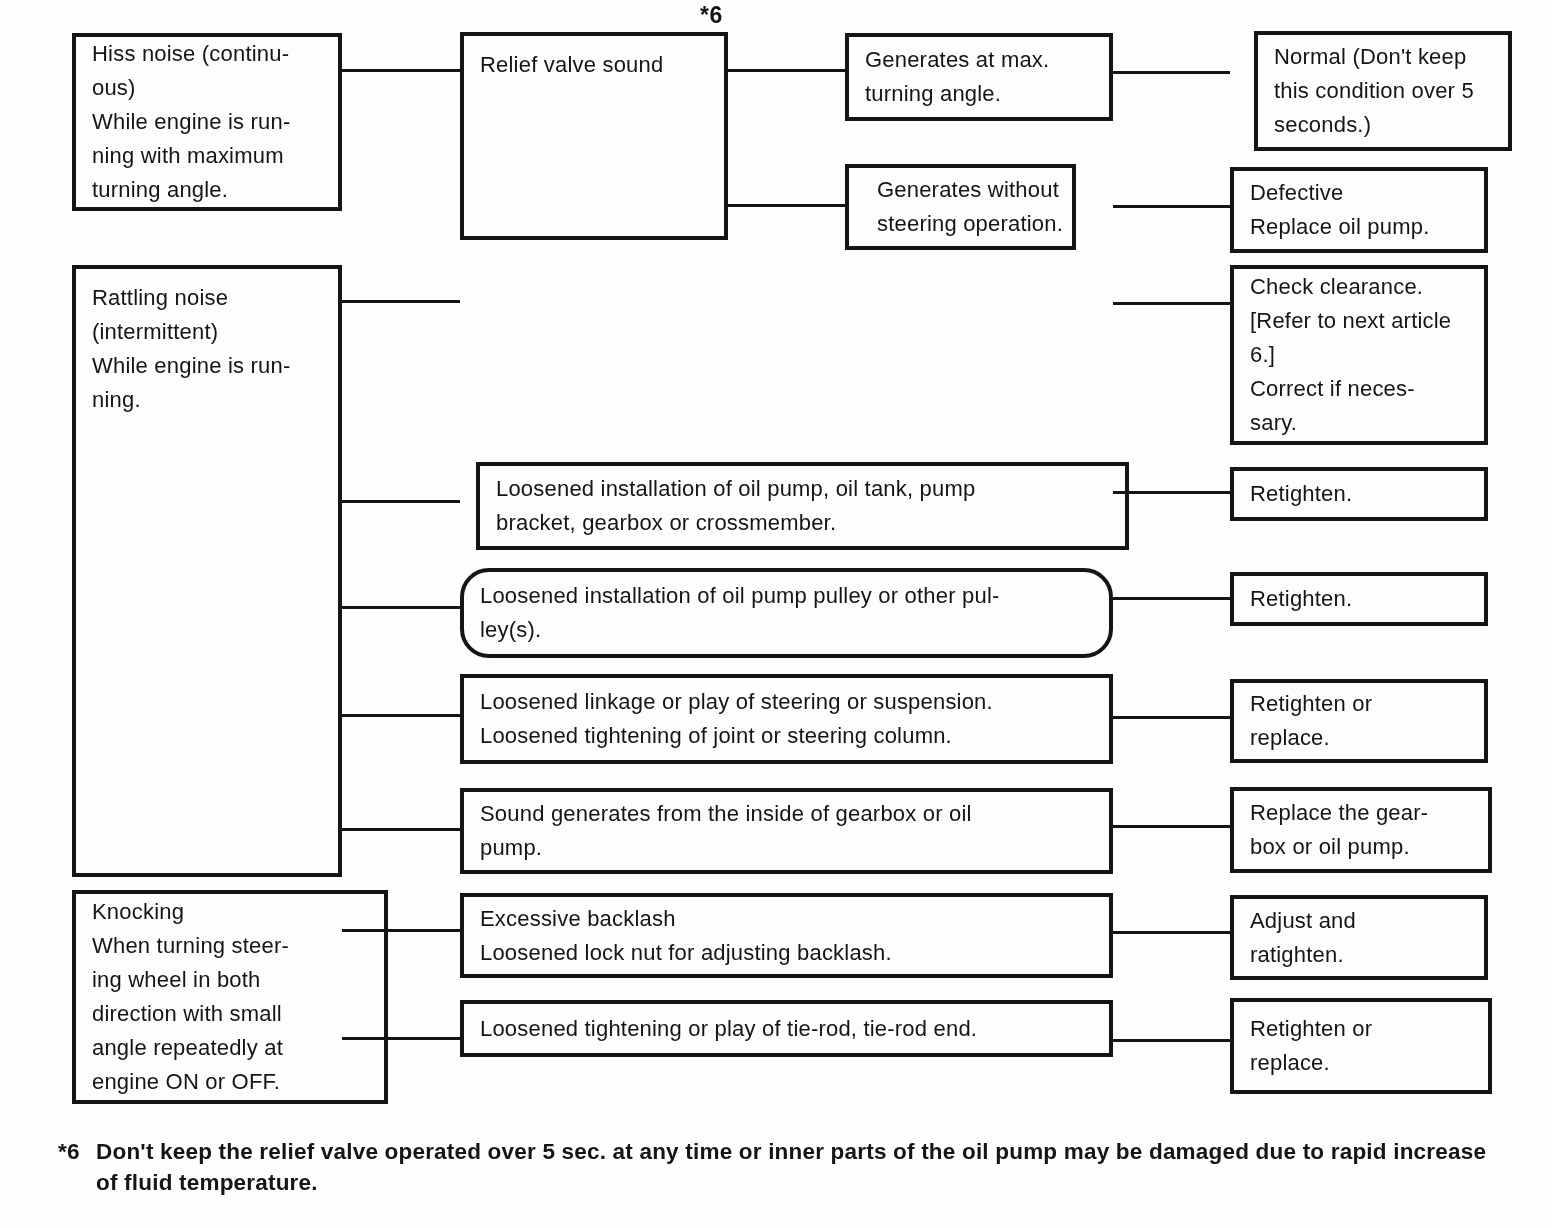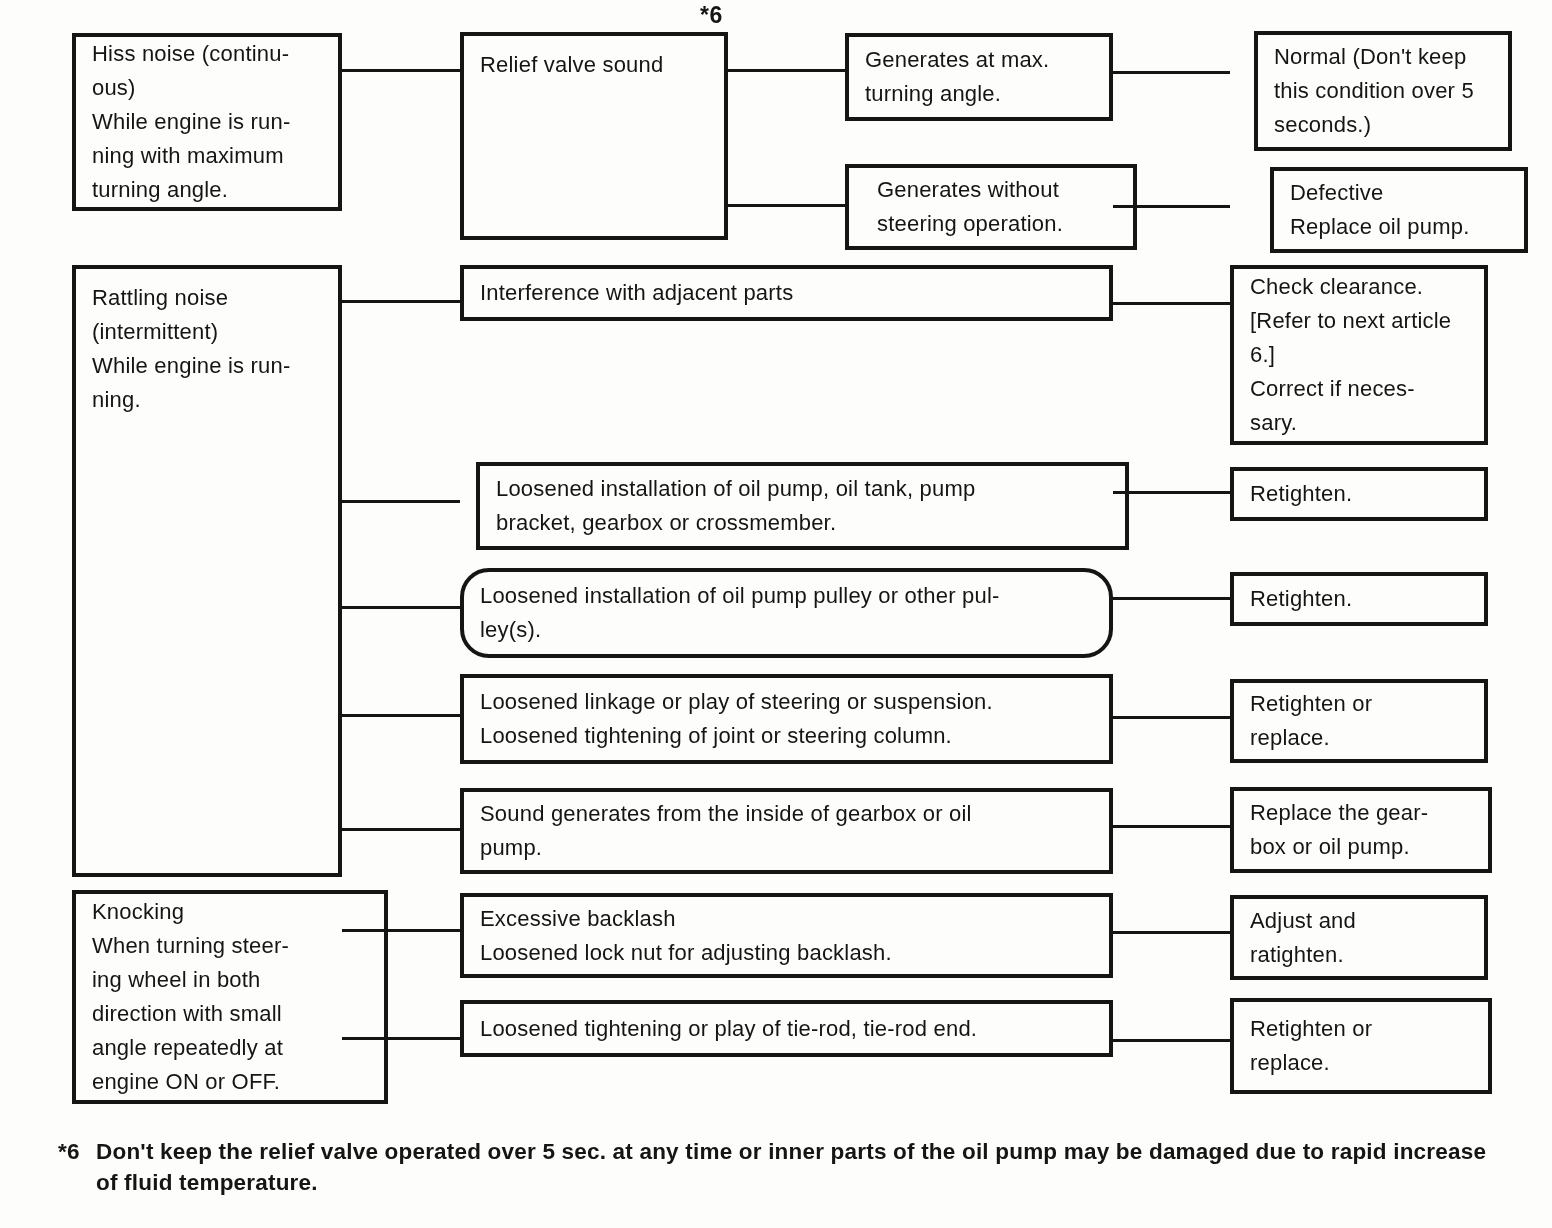--- a/index.html
+++ b/index.html
@@ -77,32 +77,31 @@
 
   <div class="box top" style="left:460px; top:32px; width:268px; height:208px;">Relief valve sound</div>
 
   <div class="box" style="left:845px; top:33px; width:268px; height:88px;">Generates at max.
 turning angle.</div>
 
   <div class="box" style="left:1230px; top:31px; width:258px; height:120px;margin-left:24px;">Normal (Don't keep
 this condition over 5
 seconds.)</div>
 
-  <div class="box" style="left:845px; top:164px; width:292px; height:86px;padding-left:28px;">Generates without
+  <div class="box" style="left:845px; top:164px; width:231px; height:86px;padding-left:28px;">Generates without
 steering operation.</div>
 
-  <div class="box" style="left:1230px; top:167px; width:258px; height:86px;margin-left:40px;">Defective
+  <div class="box" style="left:1230px; top:167px; width:258px; height:86px;">Defective
 Replace oil pump.</div>
 
   <div class="box top" style="left:72px; top:265px; width:270px; height:612px;">Rattling noise
 (intermittent)
 While engine is run-
 ning.</div>
 
-  <div class="box" style="left:460px; top:265px; width:653px; height:56px;">Interference with adjacent parts</div>
 
   <div class="box" style="left:1230px; top:265px; width:258px; height:180px;">Check clearance.
 [Refer to next article
 6.]
 Correct if neces-
 sary.</div>
 
   <div class="box" style="left:460px; top:462px; width:653px; height:88px;margin-left:16px;">Loosened installation of oil pump, oil tank, pump
 bracket, gearbox or crossmember.</div>
 

